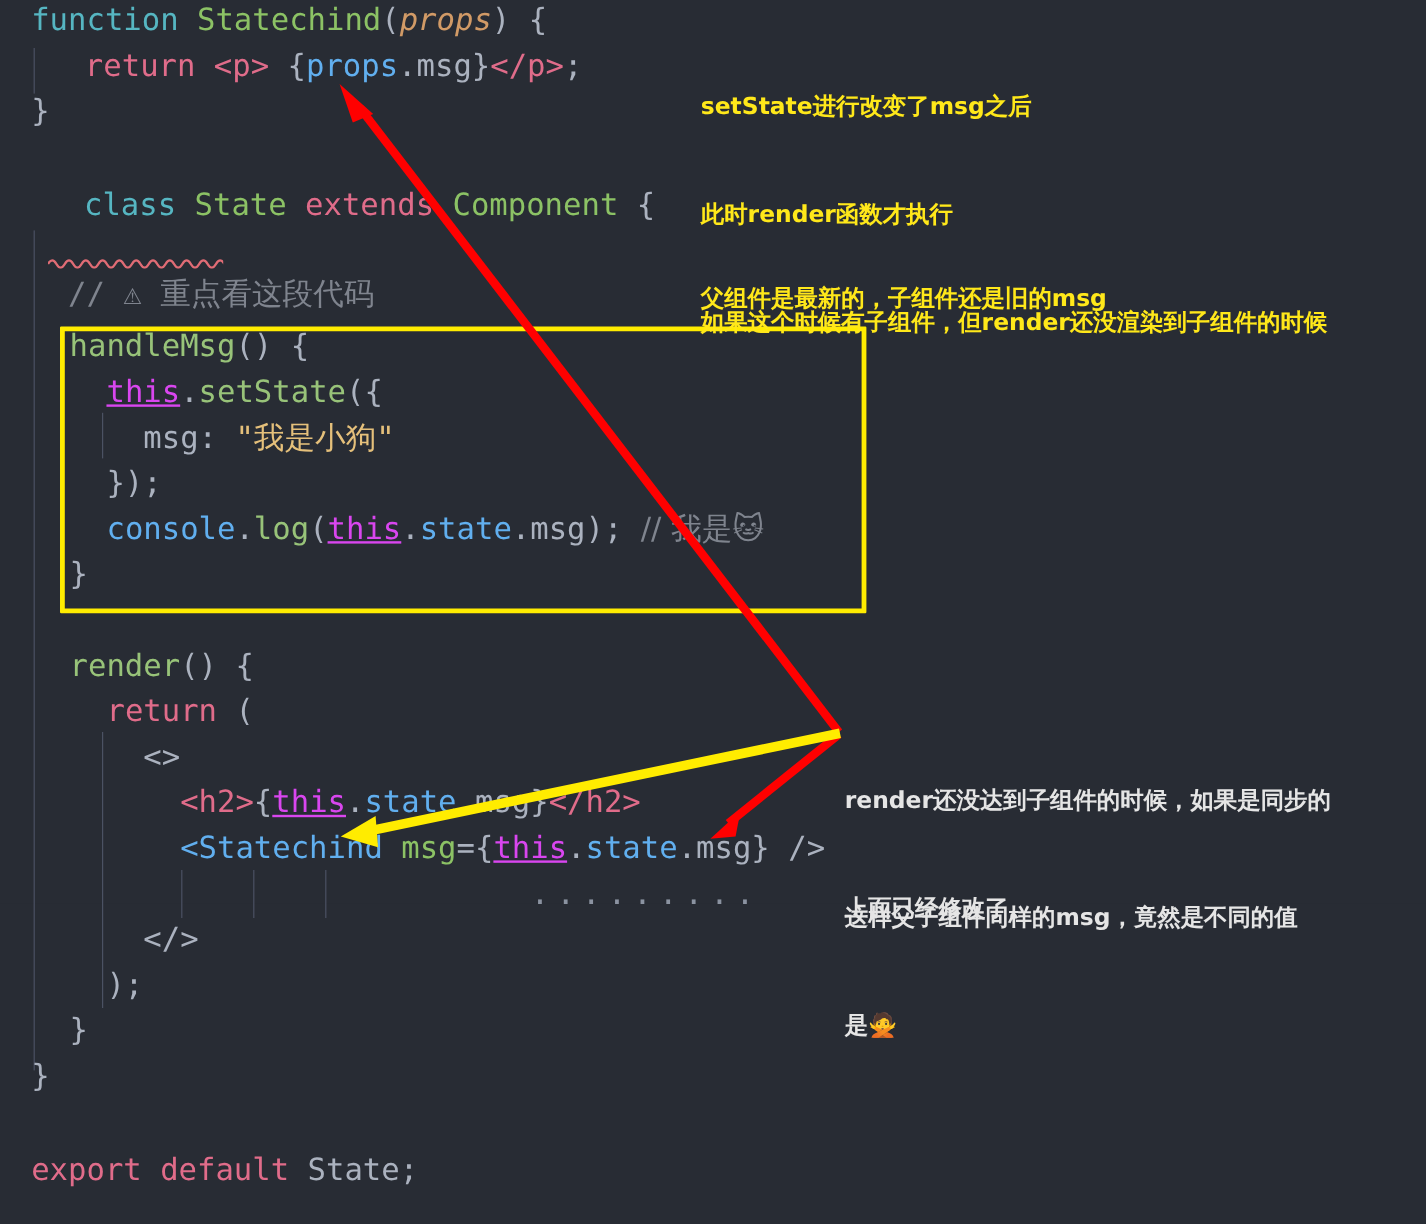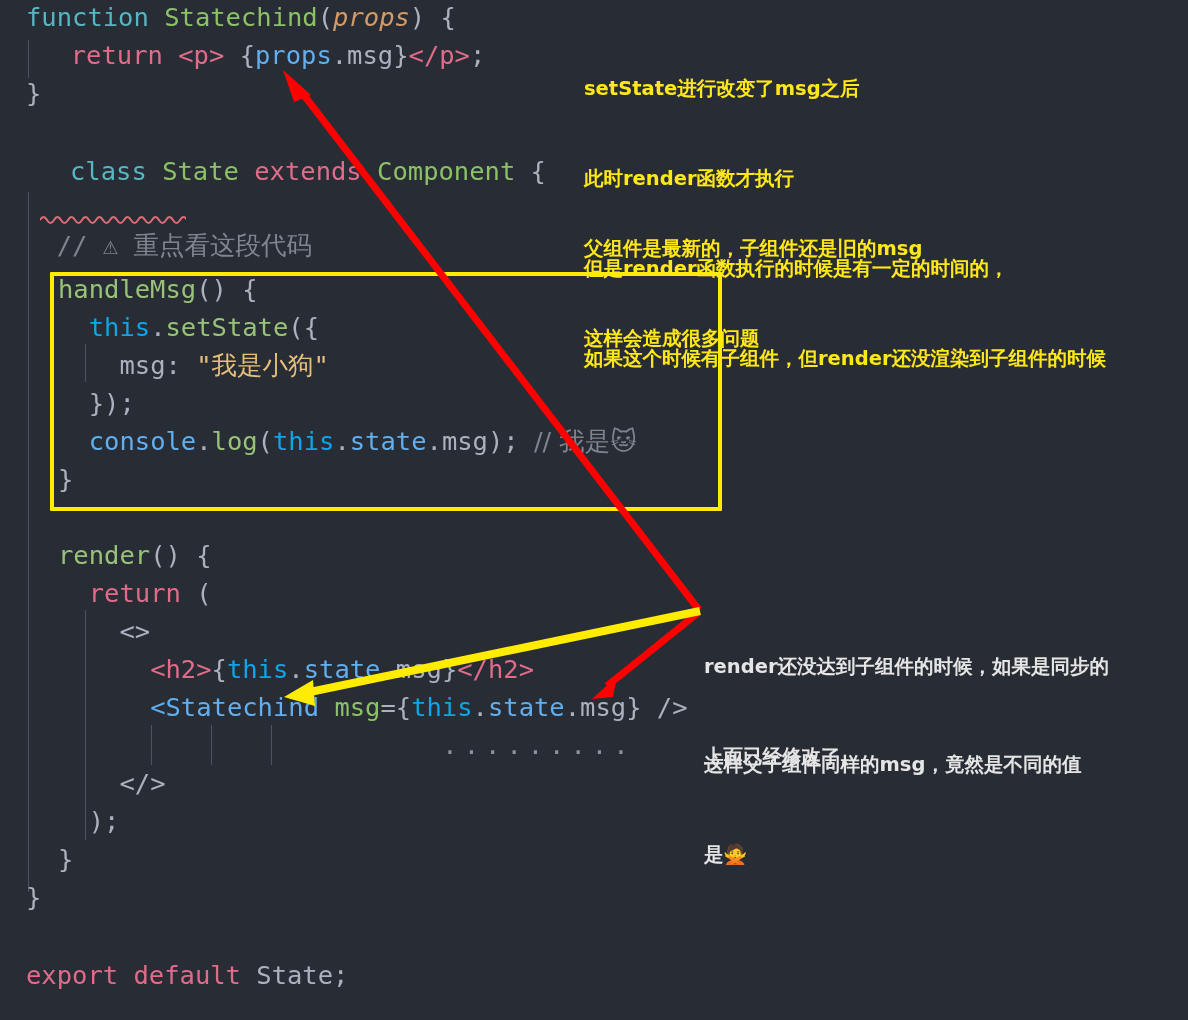--- a/index.html
+++ b/index.html
@@ -40,21 +40,21 @@
   .cy   { color: #56b6c2; }   
   .par  { color: #d19a66; font-style: italic; }  
   .pun  { color: #abb2bf; }   
   .tagn { color: #e06c8a; }   
   .comp { color: #61afef; }   
   .blu  { color: #61afef; }
   .prop { color: #8cc265; }
   .str  { color: #e5c07b; }   
   .cmt  { color: #7f848e; }   
   .lt   { color: #abb2bf; }
-  .thi  { color: #0ea5e9; }   
+  .thi  { color: #d946ef; text-decoration: underline; }   
   .greenid { color: #98c379; }
 
   .indent-guide {
     position: absolute;
     width: 1px;
     background: #4b5263;
   }
 
   
   .squiggle {
@@ -155,27 +155,25 @@
 
   <div class="code-line pun" style="top:878px; left:26px;">}</div>
 
   <div class="code-line" style="top:956px; left:26px;"><span class="kw">export</span> <span class="kw">default</span> <span class="lt">State;</span></div>
 
 </div>
 
 <div class="anno anno-yellow" style="left:584px; top:14px;">
   <div>setState进行改变了msg之后</div>
   <div>此时render函数才执行</div>
-  <div>但是render函数执行的时候是有一定的时间的，</div>
   <div>如果这个时候有子组件，但render还没渲染到子组件的时候</div>
 </div>
 
 <div class="anno anno-yellow" style="left:584px; top:174px;">
   <div>父组件是最新的，子组件还是旧的msg</div>
-  <div>这样会造成很多问题</div>
 </div>
 
 <div class="anno anno-red" style="left:704px; top:592px;">
   <div>render还没达到子组件的时候，如果是同步的</div>
   <div>上面已经修改了。</div>
 </div>
 
 <div class="anno anno-red emoji" style="left:704px; top:690px;">
   <div>这样父子组件同样的msg，竟然是不同的值</div>
   <div>是🙅</div>

